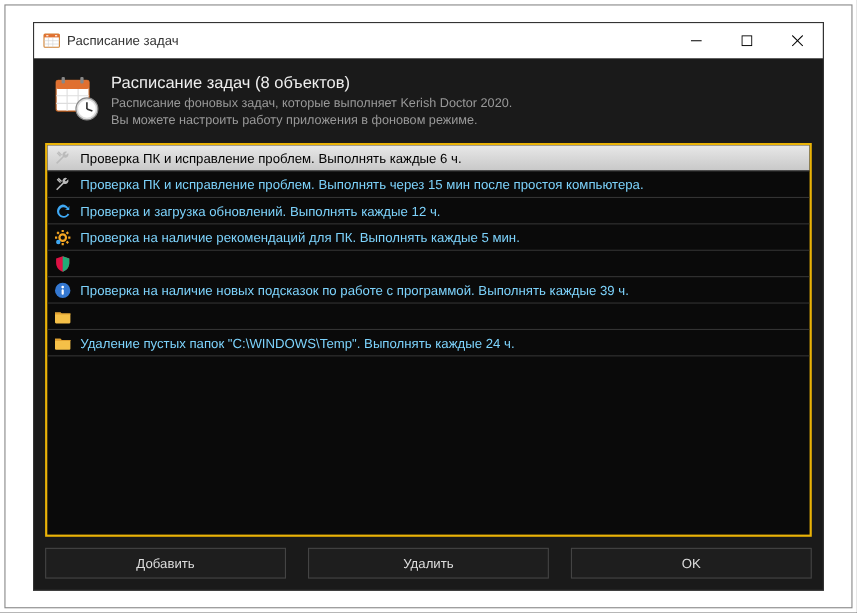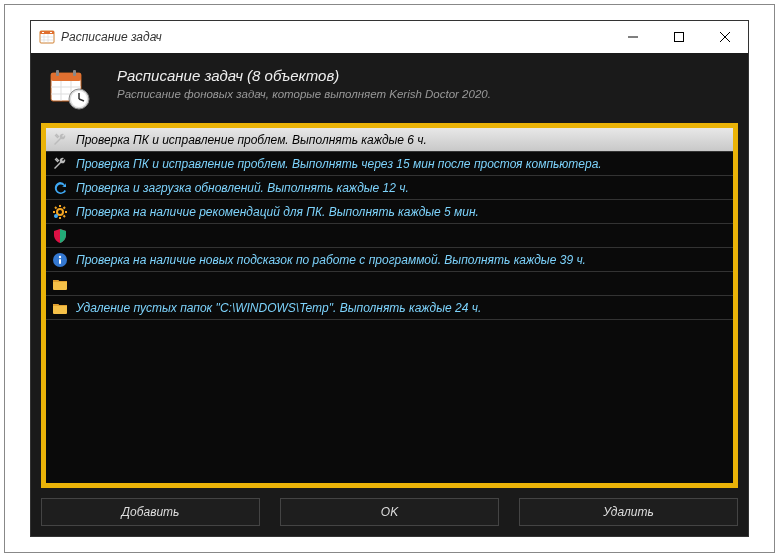--- a/index.html
+++ b/index.html
@@ -19,21 +19,20 @@
   .window {
     position: absolute;
     top: 20px;
     left: 30px;
     width: 719px;
     height: 517px;
     background: #1a1a1a;
     border: 1px solid #333;
     display: flex;
     flex-direction: column;
-    font-style: italic;
   }
   .titlebar {
     height: 32px;
     background: #fff;
     display: flex;
     align-items: center;
     padding-left: 8px;
   }
   .app-icon {
     width: 16px;
@@ -54,21 +53,21 @@
     display: flex;
     align-items: center;
     justify-content: center;
     color: #000;
     font-size: 12px;
   }
   .header {
     padding: 14px 18px 12px 18px;
     display: flex;
     align-items: flex-start;
-    gap: 26px;
+    gap: 10px;
   }
   .header-icon {
     width: 42px;
     height: 42px;
     flex-shrink: 0;
     margin-top: 2px;
   }
   .header-text h2 {
     font-size: 15px;
     font-weight: 400;
@@ -77,21 +76,21 @@
   }
   .header-text p {
     font-size: 11.5px;
     color: #999;
     line-height: 1.4;
   }
   .list-container {
     margin: 0 10px;
     flex: 1;
     background: #0a0a0a;
-    border: 5px solid #eab308;
+    border: 2px solid #eab308;
     overflow: hidden;
   }
   .list-row {
     display: flex;
     align-items: center;
     height: 24px;
     padding: 0 6px;
     gap: 8px;
     font-size: 12px;
     color: #7dd3fc;
@@ -182,20 +181,21 @@
         <line x1="22" y1="12" x2="22" y2="32" stroke="#ddd"></line>
         <circle cx="30" cy="30" r="10" fill="#ddd" stroke="#888"></circle>
         <circle cx="30" cy="30" r="8" fill="#fff"></circle>
         <line x1="30" y1="30" x2="30" y2="24" stroke="#333" stroke-width="1.5"></line>
         <line x1="30" y1="30" x2="35" y2="32" stroke="#333" stroke-width="1.5"></line>
       </svg>
     </span>
     <div class="header-text">
       <h2>Расписание задач (8 объектов)</h2>
       <p>Расписание фоновых задач, которые выполняет Kerish Doctor 2020.</p>
+      <p>Вы можете настроить работу приложения в фоновом режиме.</p>
     </div>
   </div>
 
   <div class="list-container" id="task-list">
       <div class="list-row selected">
         <span class="row-icon"><svg viewBox="0 0 16 16">
             <path d="M13 3a3 3 0 0 1-4 4L3 13l-1-1 6-6a3 3 0 0 1 4-4l-2 2 1 1 2-2z" fill="#bbb"></path>
             <path d="M3 3l3 3M4 2l3 3" stroke="#bbb" stroke-width="1.2"></path>
           </svg></span>
         <span class="row-text">Проверка ПК и исправление проблем. Выполнять каждые 6 ч.</span>
@@ -254,16 +254,16 @@
         <span class="row-icon"><svg viewBox="0 0 16 16">
             <path d="M1 4h5l1 1h8v8a1 1 0 0 1-1 1H2a1 1 0 0 1-1-1z" fill="#f5c048"></path>
             <path d="M1 4h5l1 1h8v1H1z" fill="#e0a030"></path>
           </svg></span>
         <span class="row-text">Удаление пустых папок "C:\WINDOWS\Temp". Выполнять каждые 24 ч.</span>
       </div>
     </div>
 
   <div class="footer">
     <div class="btn">Добавить</div>
+    <div class="btn">Удалить</div>
     <div class="btn">OK</div>
-    <div class="btn">Удалить</div>
   </div>
 </div>
 
 </body></html>

